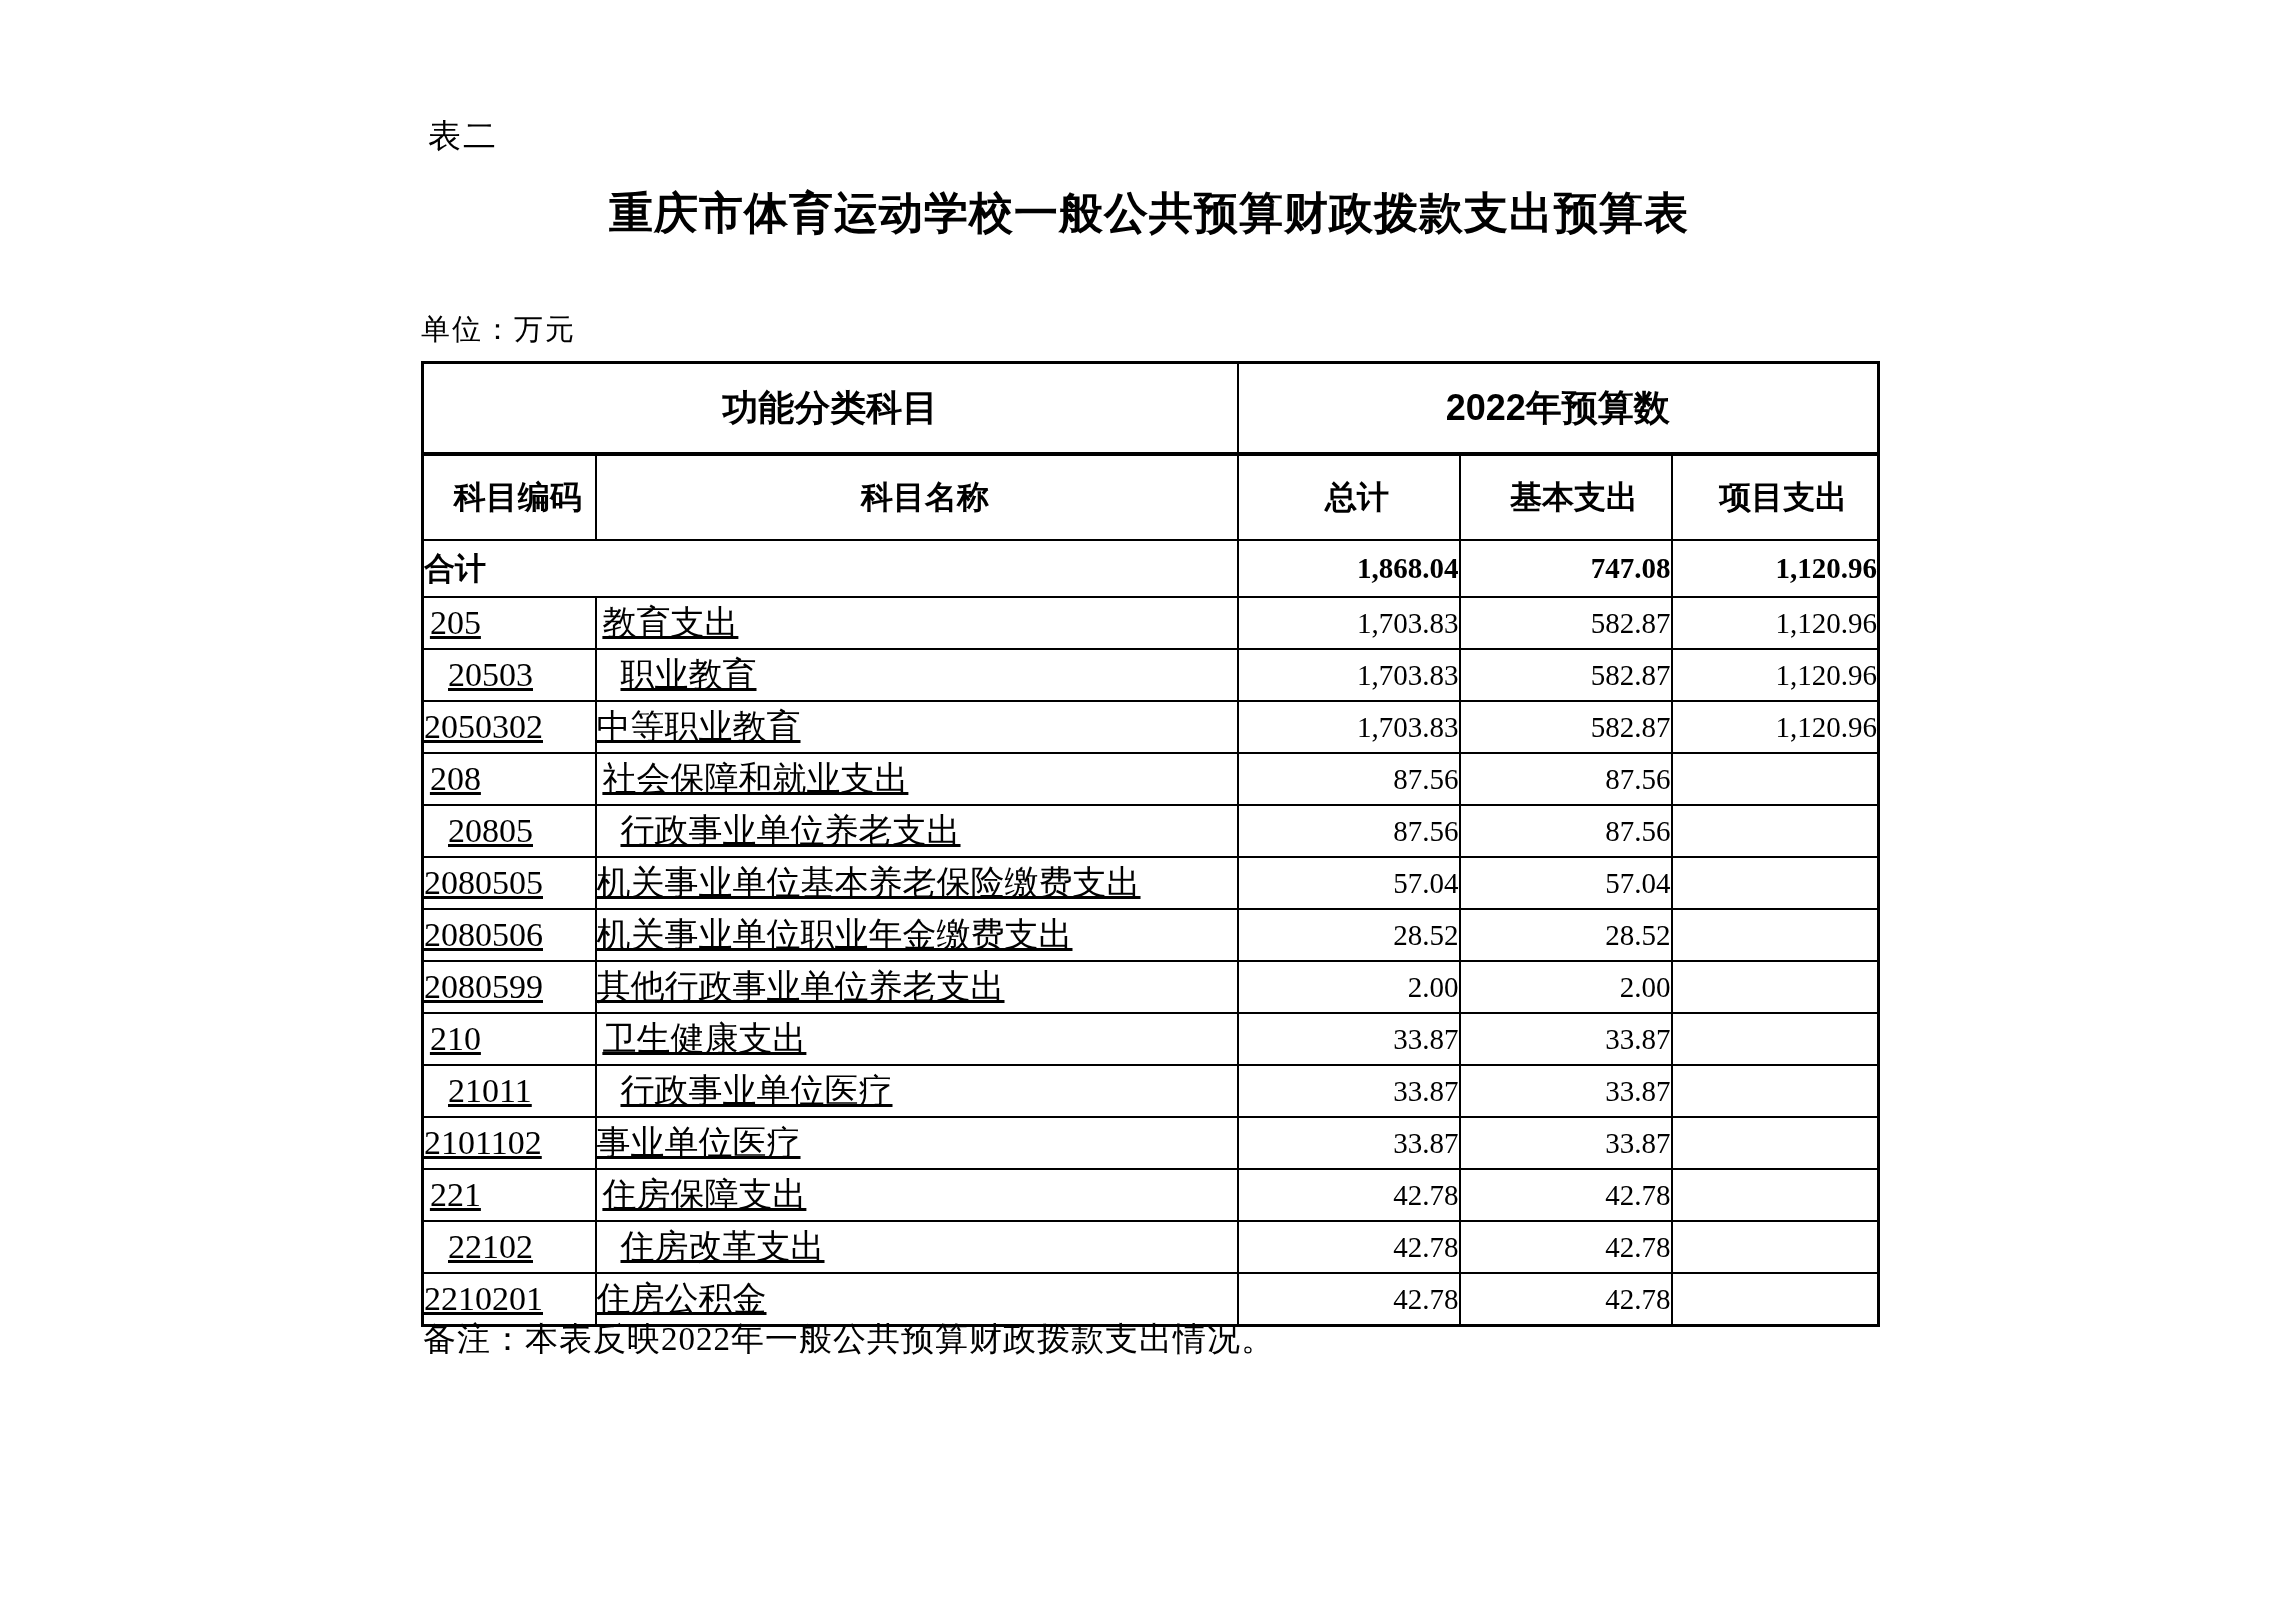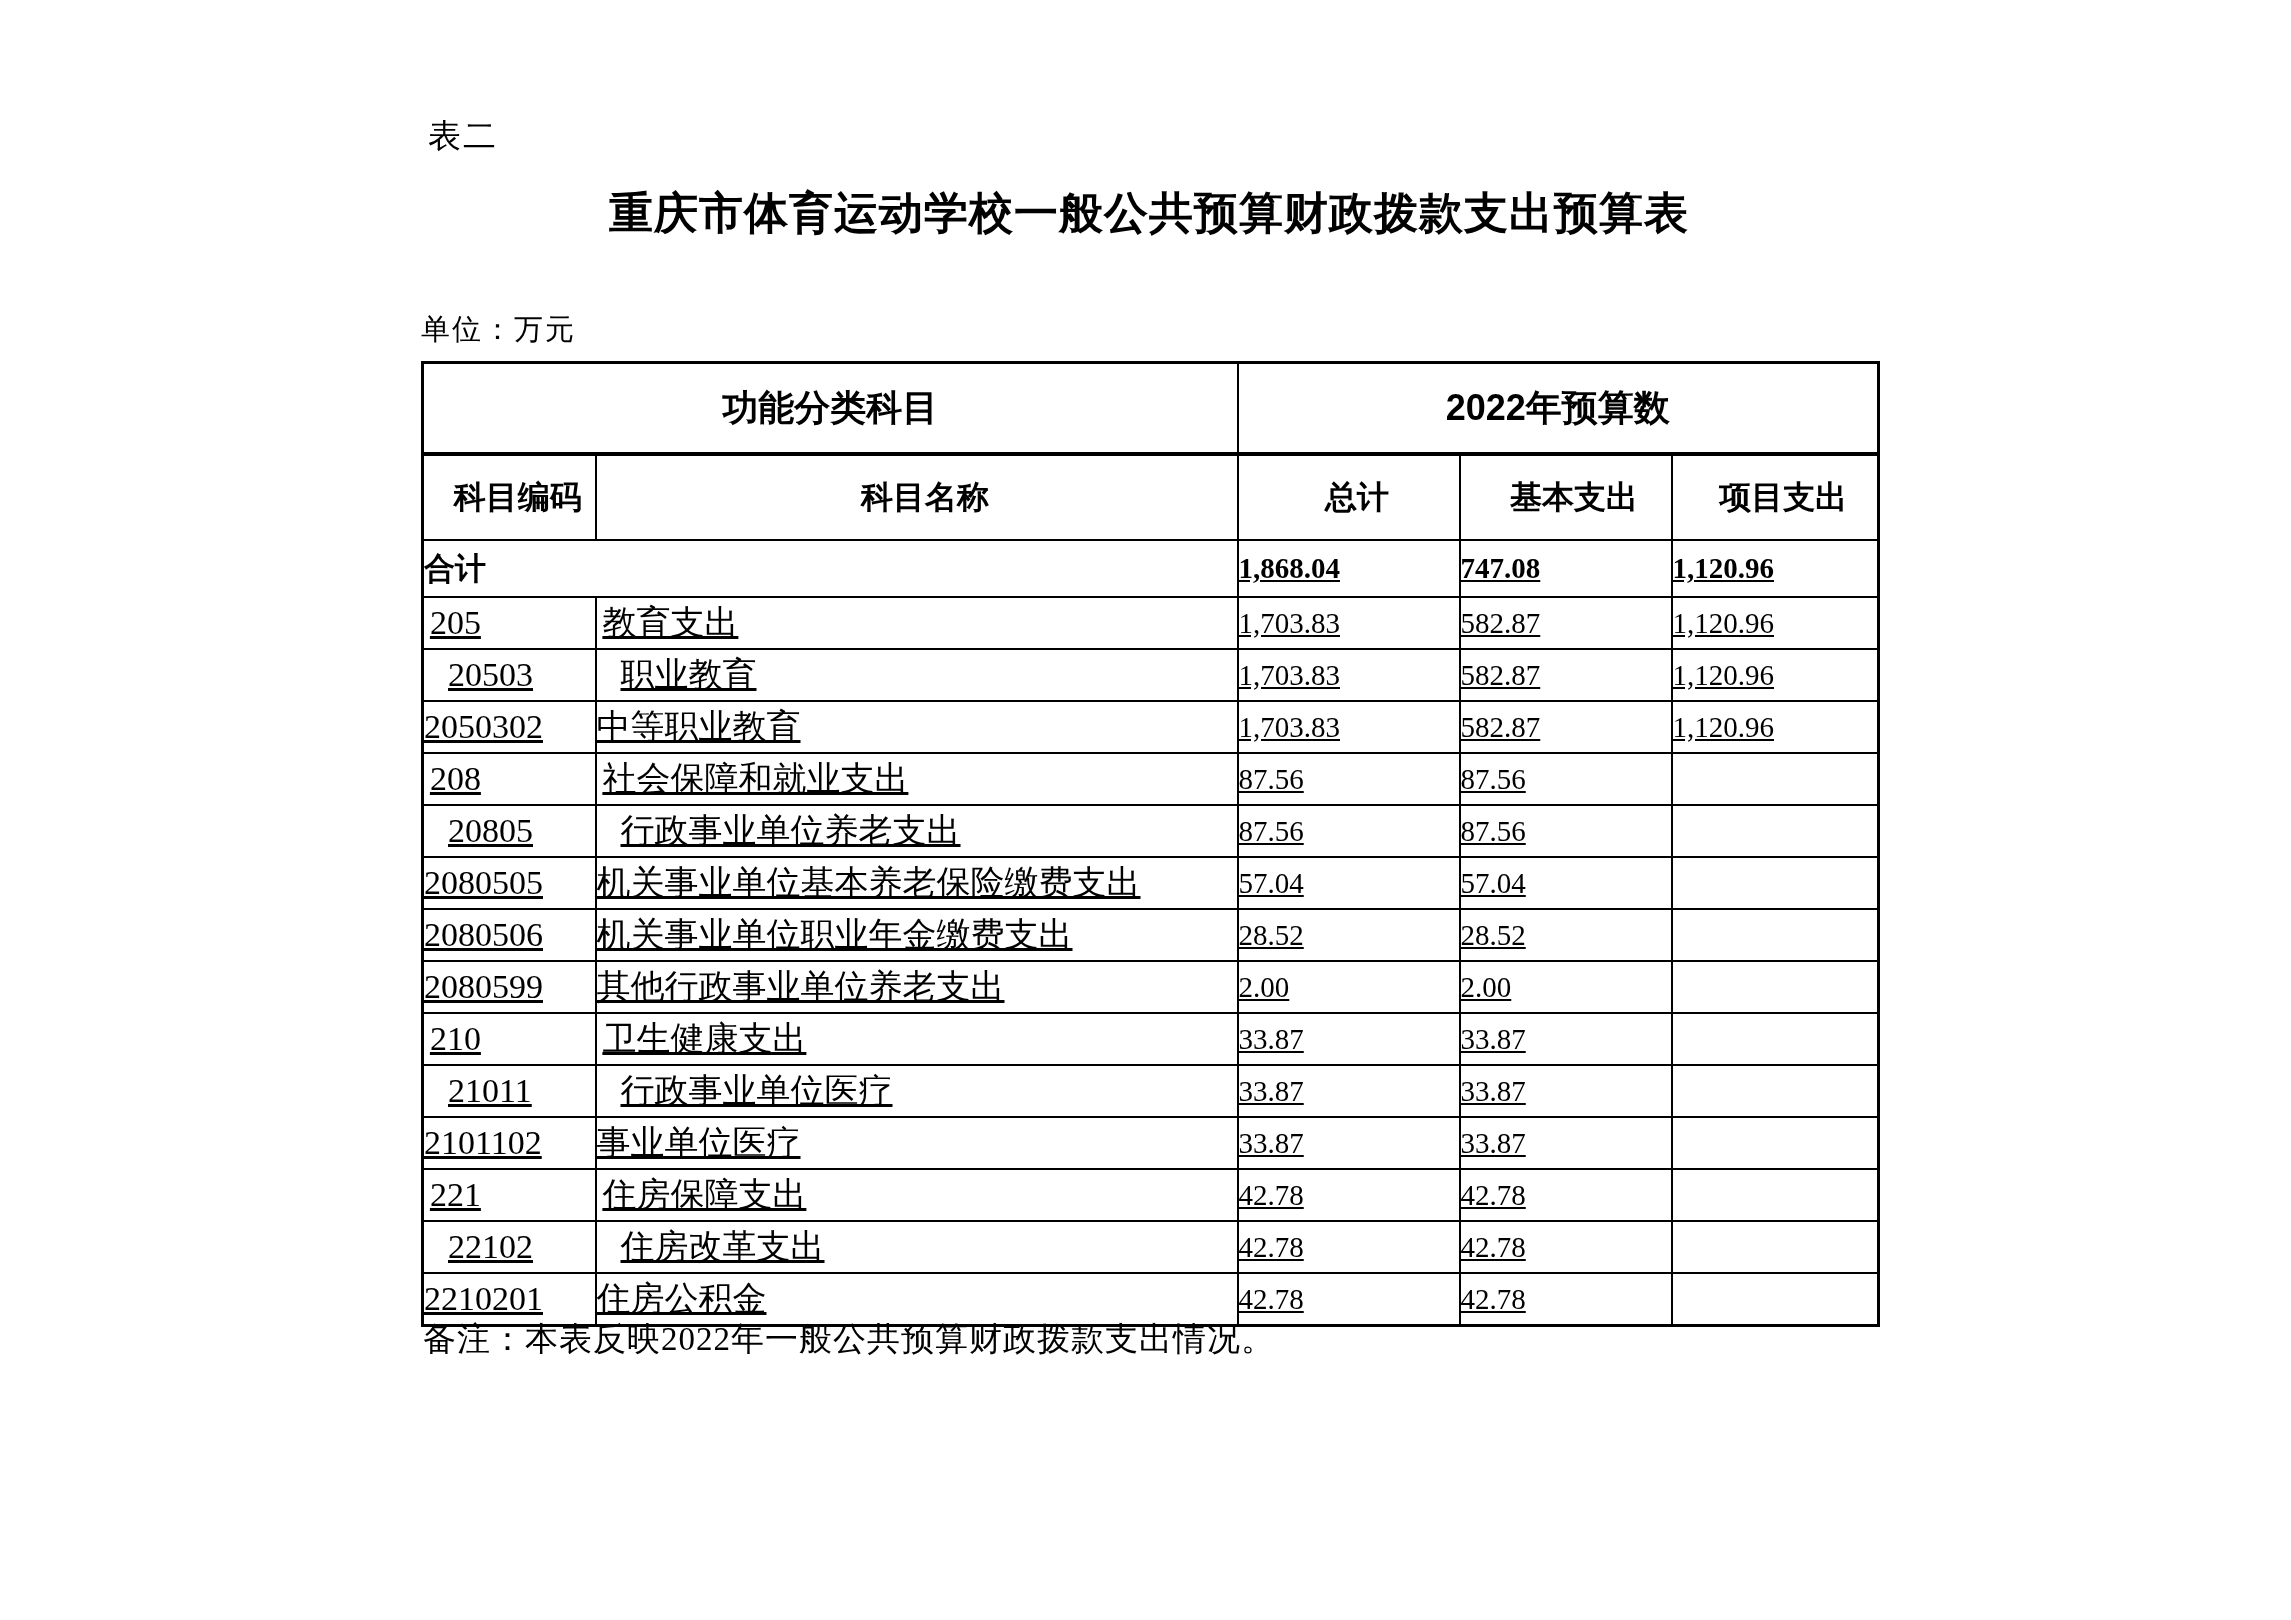--- a/index.html
+++ b/index.html
@@ -86,25 +86,24 @@
   tr.data-row td {
     height: 50px;
   }
   td.total-label {
     text-align: left;
     font-family: "Liberation Sans", "DejaVu Sans", sans-serif;
     font-weight: bold;
     font-size: 31px;
   }
   td.num {
-    text-align: left;
+    text-align: right;
     padding-right: 4.9px;
     font-size: 29px;
     font-family: "Liberation Serif", "DejaVu Serif", serif;
-    text-decoration: underline;
   }
   td.num.bold {
     font-weight: bold;
   }
   td.code-cell, td.name-cell {
     text-align: left;
     font-size: 34px;
     font-family: "Liberation Serif", "DejaVu Serif", serif;
     text-decoration: underline;
   }

